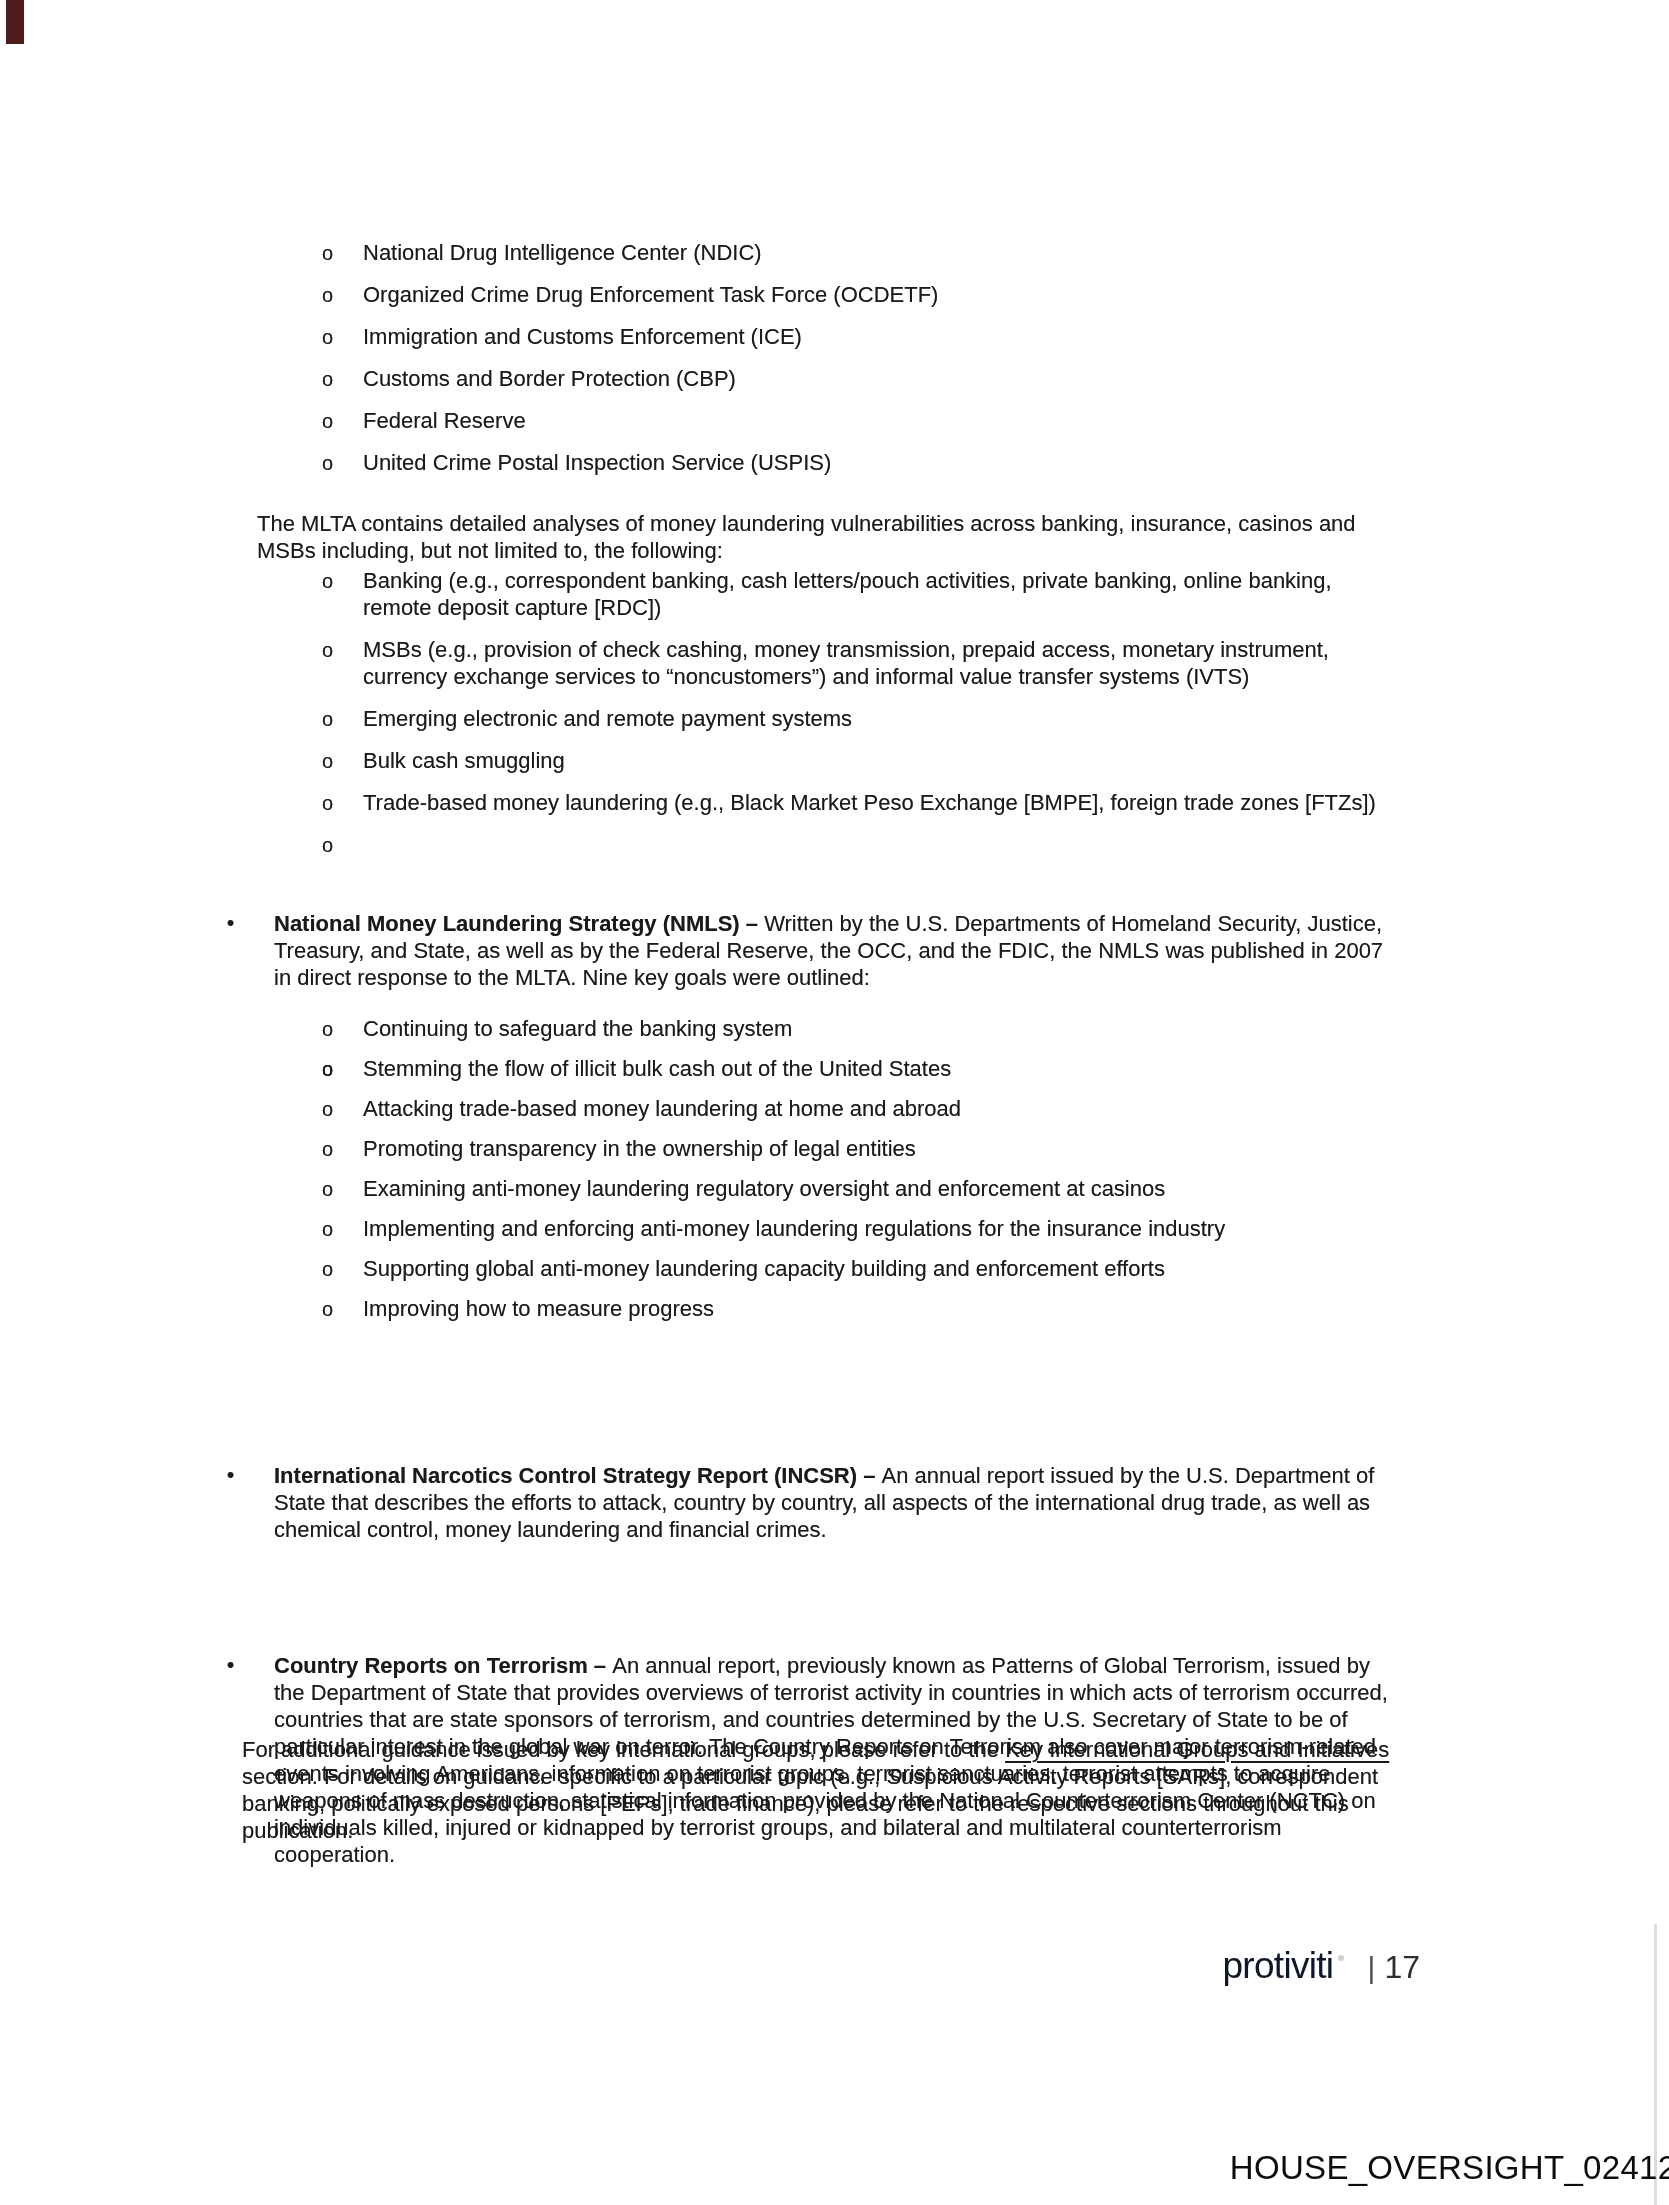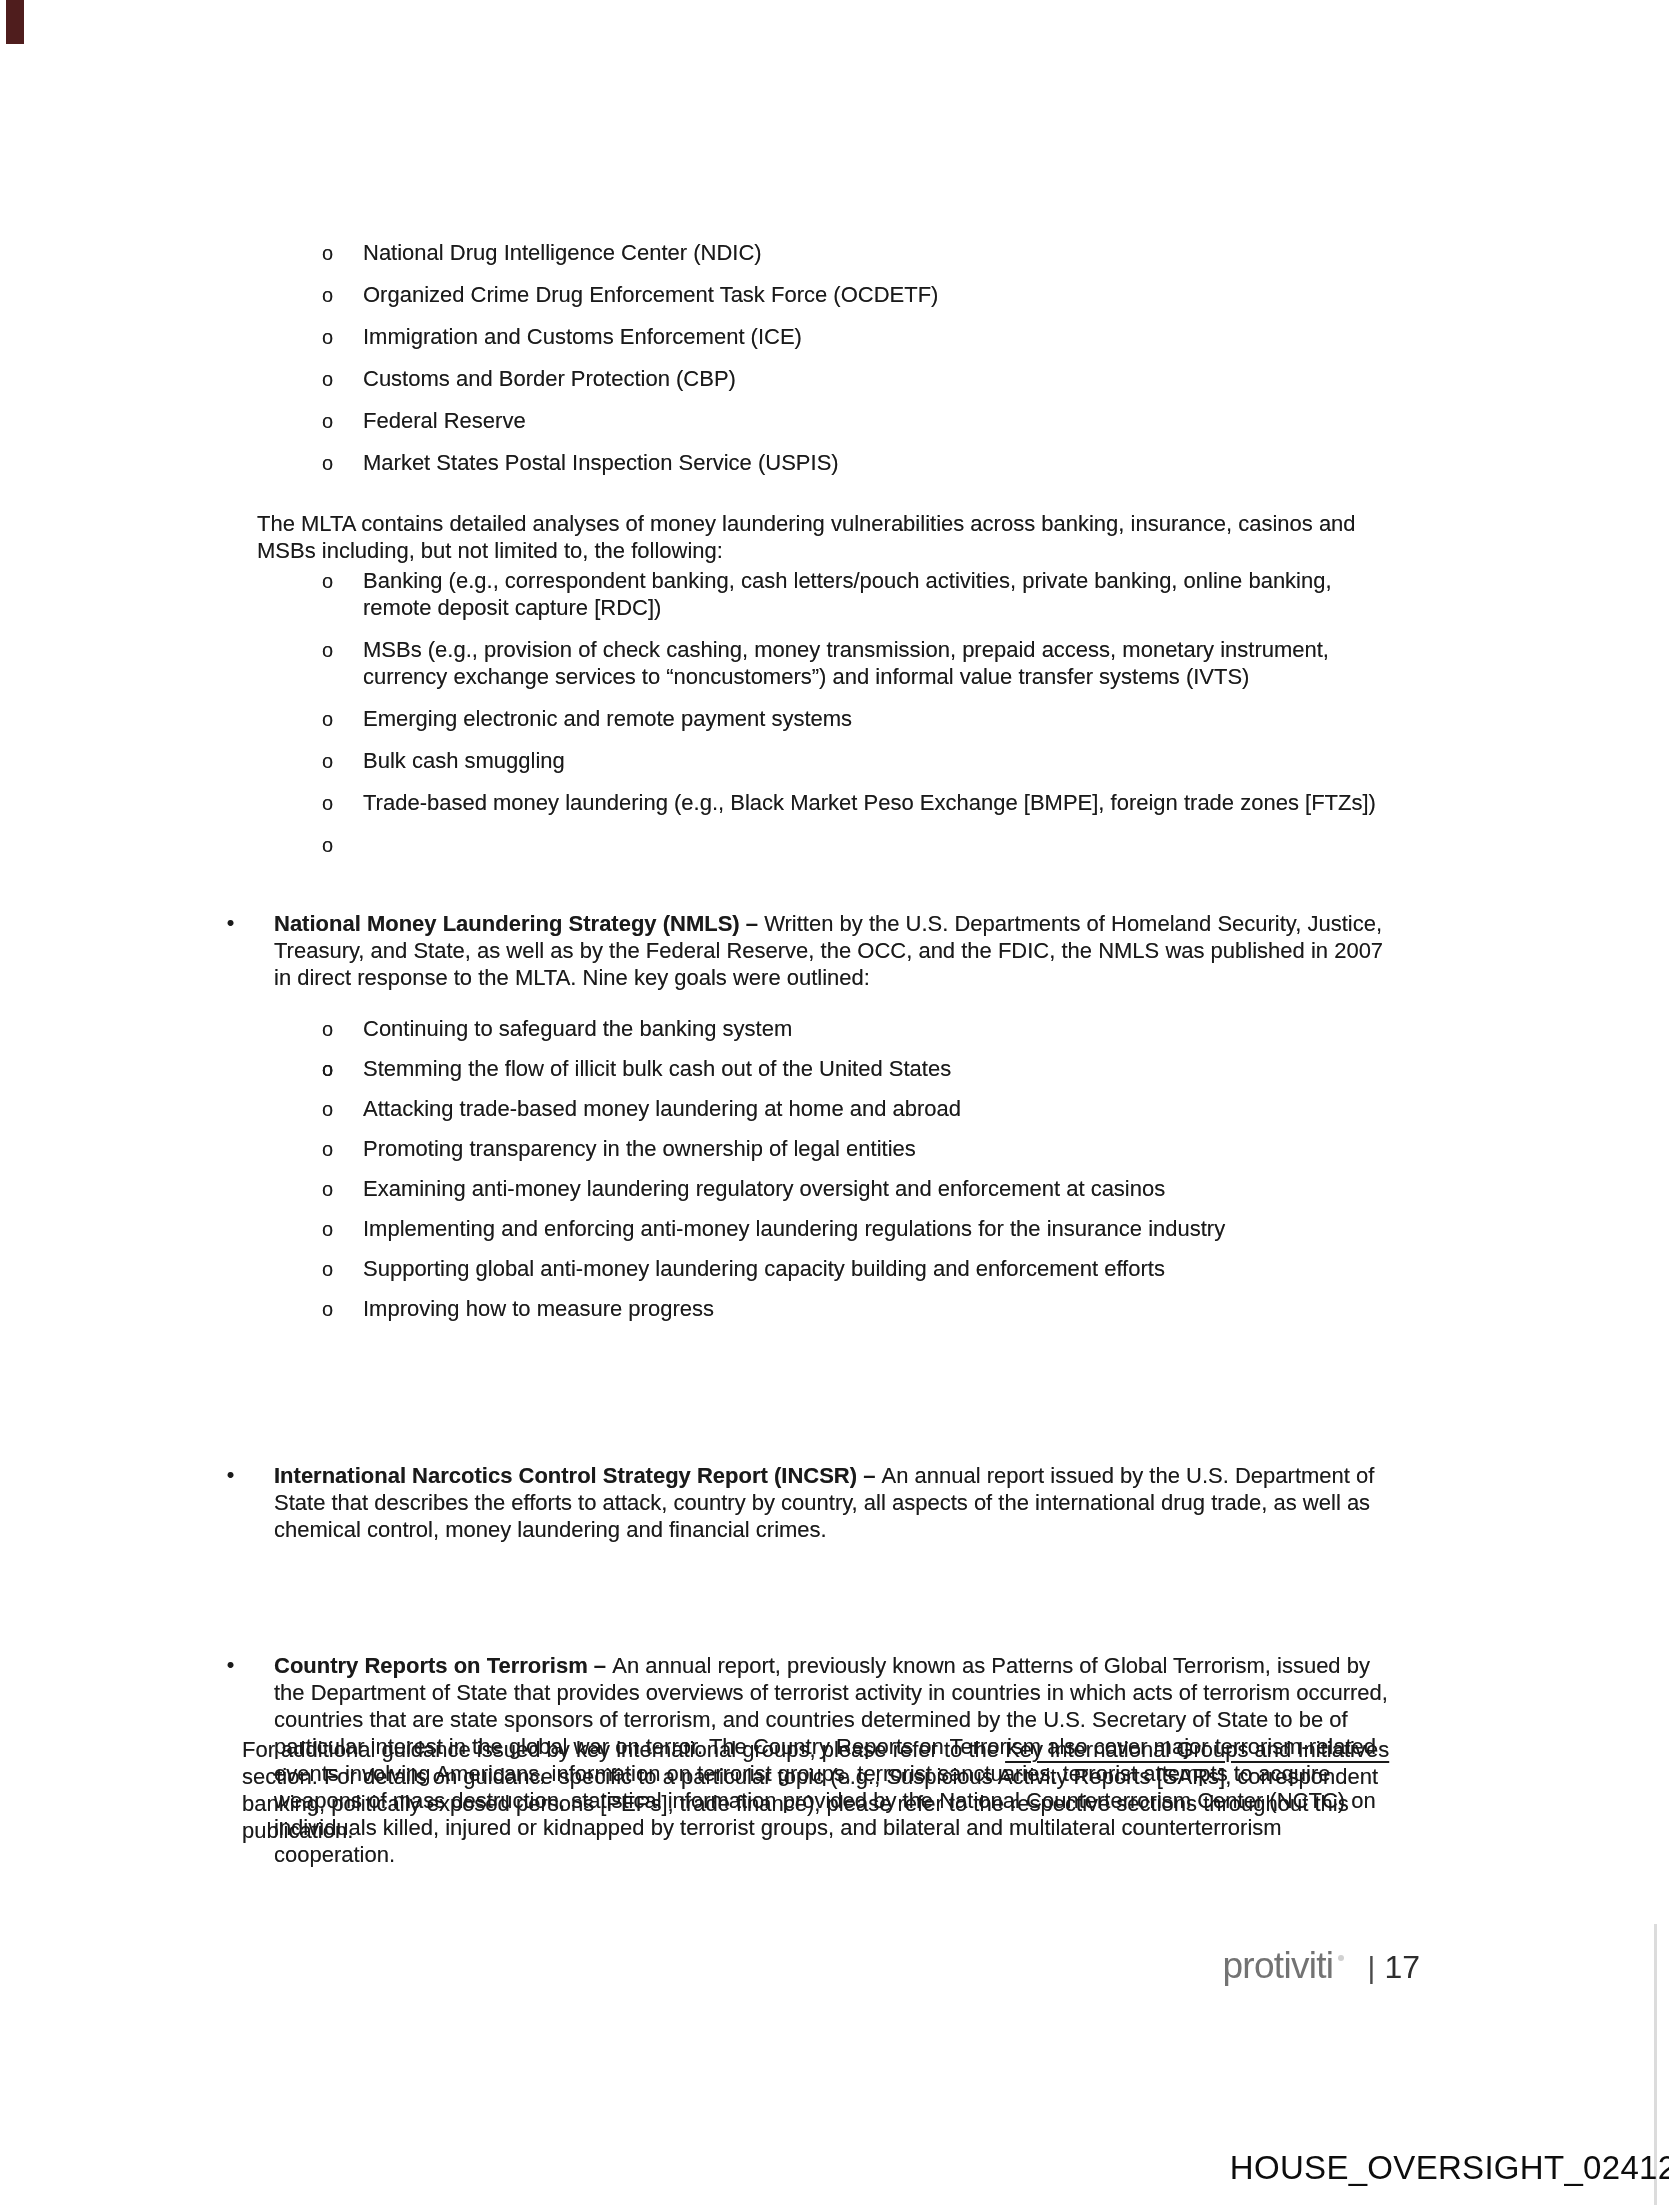--- a/index.html
+++ b/index.html
@@ -38,21 +38,21 @@
   .li-sub { position:relative; width:1172px; padding-left:137px; box-sizing:border-box; margin-bottom:15px; }
   .li-goal { margin-bottom:13px; }
   .li-sub .circ { position:absolute; left:96px; top:0.7px; font-size:20px; }
   .lead { font-weight:bold;text-align:center; }
   .xref { text-decoration:underline; text-decoration-thickness:2px; text-underline-offset:3.9px; }
 
   .footer {
     position:absolute; left:0; top:1952px; width:1420px; text-align:right;
     color:#3f3f3f; text-shadow:none;
   }
-  .brand { font-size:37px; letter-spacing:-0.7px; color:#737373; }
+  .brand { font-size:37px; letter-spacing:-0.7px; color:#0f172a; }
   .brand-dot {
     display:inline-block; width:5.9px; height:5.9px; border-radius:50%;
     background:#9a9a9a; opacity:0.45; vertical-align:17px; margin-left:4.6px;
   }
   .footer-sep { font-size:30px; font-weight:300; color:#4a4a4a; margin-left:23.6px; }
   .footer-page { font-size:32px; color:#2e2e2e; margin-left:9.2px; }
 
   .stamp {
     position:absolute; left:0; top:2149px; width:1647px; text-align:right;
     font-size:33px; color:#0d0d0d; letter-spacing:0.3px; text-shadow:none;
@@ -69,21 +69,21 @@
   <div class="edge-line"></div>
 
   <div class="content">
 
     <div class="block b-agencies">
       <div class="li-sub"><span class="circ">o</span><span>National Drug Intelligence Center (NDIC)</span></div>
       <div class="li-sub"><span class="circ">o</span><span>Organized Crime Drug Enforcement Task Force (OCDETF)</span></div>
       <div class="li-sub"><span class="circ">o</span><span>Immigration and Customs Enforcement (ICE)</span></div>
       <div class="li-sub"><span class="circ">o</span><span>Customs and Border Protection (CBP)</span></div>
       <div class="li-sub"><span class="circ">o</span><span>Federal Reserve</span></div>
-      <div class="li-sub"><span class="circ">o</span><span>Market States Postal Inspection Service (USPIS)</span></div>
+      <div class="li-sub"><span class="circ">o</span><span>United Crime Postal Inspection Service (USPIS)</span></div>
     </div>
 
     <p class="block b-mlta-para" style="margin:0">The MLTA contains detailed analyses of money laundering vulnerabilities across banking, insurance, casinos and MSBs including, but not limited to, the following:</p>
 
     <div class="block b-mlta-list">
       <div class="li-sub"><span class="circ">o</span><span>Banking (e.g., correspondent banking, cash letters/pouch activities, private banking, online banking, remote deposit capture [RDC])</span></div>
       <div class="li-sub"><span class="circ">o</span><span>MSBs (e.g., provision of check cashing, money transmission, prepaid access, monetary instrument, currency exchange services to “noncustomers”) and informal value transfer systems (IVTS)</span></div>
       <div class="li-sub"><span class="circ">o</span><span>Emerging electronic and remote payment systems</span></div>
       <div class="li-sub"><span class="circ">o</span><span>Bulk cash smuggling</span></div>
       <div class="li-sub"><span class="circ">o</span><span>Trade-based money laundering (e.g., Black Market Peso Exchange [BMPE], foreign trade zones [FTZs])</span></div>

